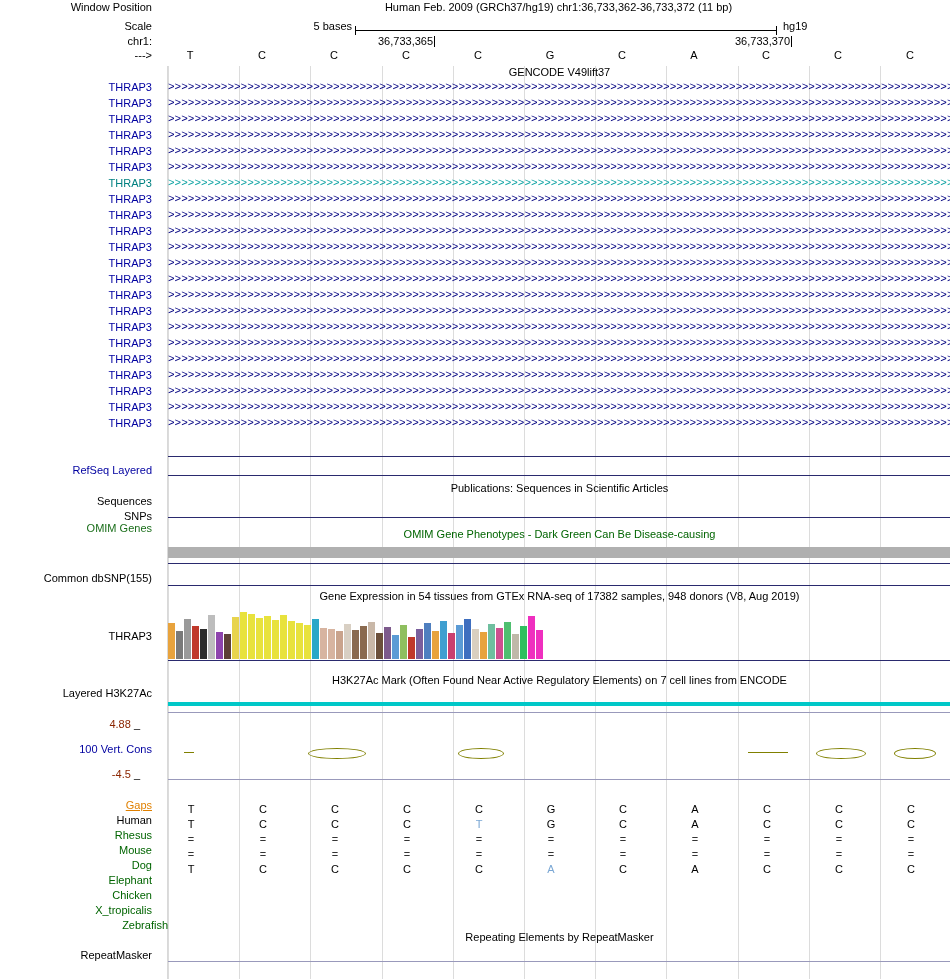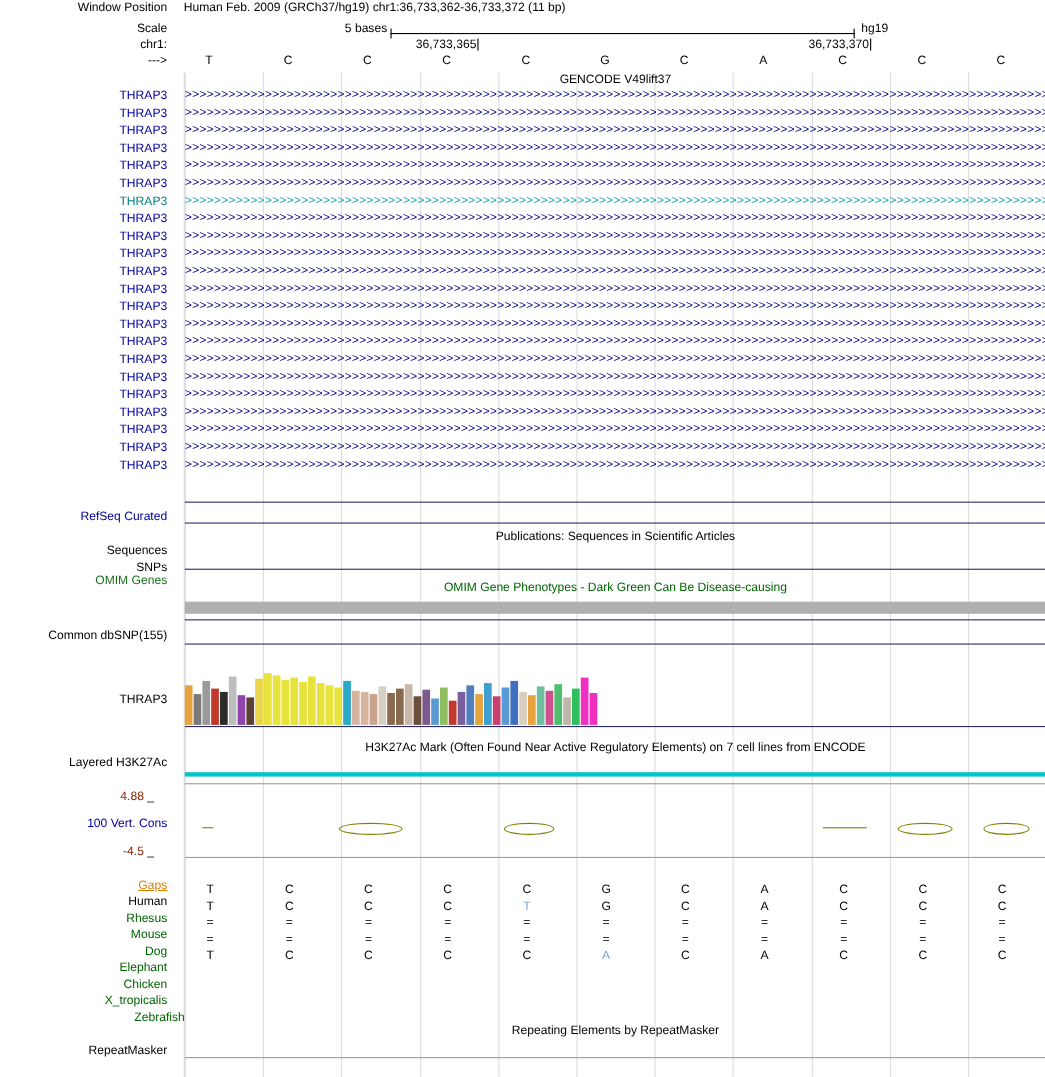--- a/index.html
+++ b/index.html
@@ -24,21 +24,21 @@
   .lbl.blue{color:#0000a0;}
   .lbl.teal{color:#008080;}
   .lbl.green{color:#006400;}
   .lbl.darkgreen{color:#1a6e1a;}
   .lbl.orange{color:#e08000;text-decoration:underline;}
   .lbl.black{color:#000000;}
 
   
   .pos-title{
     position:absolute;left:167px;top:1px;width:783px;
-    font-size:11px;color:#000;
+    text-align:center;font-size:11px;color:#000;
   }
   .scalebar{
     position:absolute;left:355px;top:26px;width:422px;height:9px;
   }
   .scalebar .bar{
     position:absolute;left:0;top:4px;width:100%;height:1px;background:#000;
   }
   .scalebar .tickL{position:absolute;left:0;top:0;width:1px;height:9px;background:#000;}
   .scalebar .tickR{position:absolute;right:0;top:0;width:1px;height:9px;background:#000;}
   .scale-text{position:absolute;left:280px;top:20px;width:72px;text-align:right;font-size:11px;}
@@ -246,20 +246,21 @@
 
     <div class="center-title" style="top:416px;">Publications: Sequences in Scientific Articles</div>
     <div class="hsep" style="top:451px;"></div>
 
     <div class="center-title" style="top:462px;color:#006400;">OMIM Gene Phenotypes - Dark Green Can Be Disease-causing</div>
     <div class="omim-bar" style="top:481px;"></div>
     <div class="hsep" style="top:497px;"></div>
 
     <div class="hsep" style="top:519px;"></div>
 
+    <div class="center-title" style="top:524px;">Gene Expression in 54 tissues from GTEx RNA-seq of 17382 samples, 948 donors (V8, Aug 2019)</div>
     <div class="gtex" id="gtex" style="top:541px;">
         <div class="bar" style="left: 0px; height: 36px; background: rgb(232, 163, 61);"></div>
         <div class="bar" style="left: 8px; height: 28px; background: rgb(122, 122, 122);"></div>
         <div class="bar" style="left: 16px; height: 40px; background: rgb(154, 154, 154);"></div>
         <div class="bar" style="left: 24px; height: 33px; background: rgb(192, 57, 43);"></div>
         <div class="bar" style="left: 32px; height: 30px; background: rgb(44, 44, 44);"></div>
         <div class="bar" style="left: 40px; height: 44px; background: rgb(189, 189, 189);"></div>
         <div class="bar" style="left: 48px; height: 27px; background: rgb(142, 68, 173);"></div>
         <div class="bar" style="left: 56px; height: 25px; background: rgb(93, 64, 55);"></div>
         <div class="bar" style="left: 64px; height: 42px; background: rgb(232, 212, 77);"></div>
@@ -409,21 +410,21 @@
       <div class="lbl blue" style="left: 0px; top: 273px; width: 152px;">THRAP3</div>
       <div class="lbl blue" style="left: 0px; top: 289px; width: 152px;">THRAP3</div>
       <div class="lbl blue" style="left: 0px; top: 305px; width: 152px;">THRAP3</div>
       <div class="lbl blue" style="left: 0px; top: 321px; width: 152px;">THRAP3</div>
       <div class="lbl blue" style="left: 0px; top: 337px; width: 152px;">THRAP3</div>
       <div class="lbl blue" style="left: 0px; top: 353px; width: 152px;">THRAP3</div>
       <div class="lbl blue" style="left: 0px; top: 369px; width: 152px;">THRAP3</div>
       <div class="lbl blue" style="left: 0px; top: 385px; width: 152px;">THRAP3</div>
       <div class="lbl blue" style="left: 0px; top: 401px; width: 152px;">THRAP3</div>
       <div class="lbl blue" style="left: 0px; top: 417px; width: 152px;">THRAP3</div>
-      <div class="lbl blue" style="left: 0px; top: 464px; width: 152px;">RefSeq Curated</div>
+      <div class="lbl blue" style="left: 0px; top: 464px; width: 152px;">RefSeq Layered</div>
       <div class="lbl black" style="left: 0px; top: 495px; width: 152px;">Sequences</div>
       <div class="lbl black" style="left: 0px; top: 510px; width: 152px;">SNPs</div>
       <div class="lbl darkgreen" style="left: 0px; top: 522px; width: 152px;">OMIM Genes</div>
       <div class="lbl black" style="left: 0px; top: 572px; width: 152px;">Common dbSNP(155)</div>
       <div class="lbl black" style="left: 0px; top: 630px; width: 152px;">THRAP3</div>
       <div class="lbl black" style="left: 0px; top: 687px; width: 152px;">Layered H3K27Ac</div>
       <div class="lbl blue" style="left: 0px; top: 743px; width: 152px;">100 Vert. Cons</div>
       <div class="lbl orange" style="left: 0px; top: 799px; width: 152px;">Gaps</div>
       <div class="lbl black" style="left: 0px; top: 814px; width: 152px;">Human</div>
       <div class="lbl green" style="left: 0px; top: 829px; width: 152px;">Rhesus</div>

